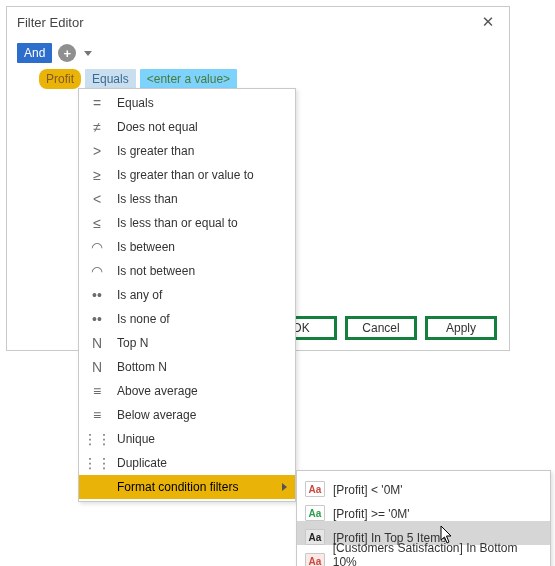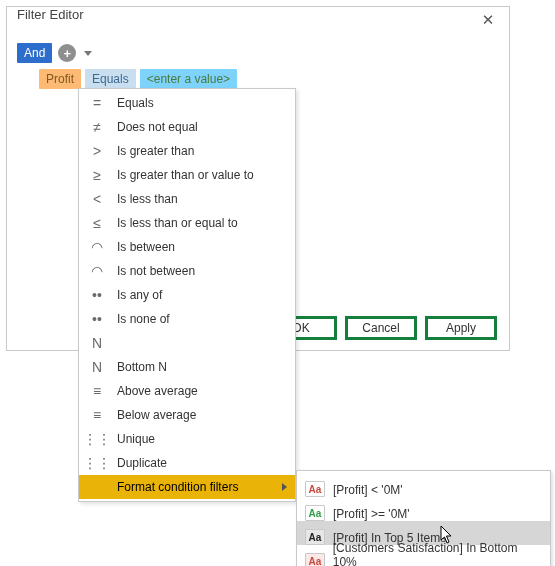--- a/index.html
+++ b/index.html
@@ -18,21 +18,21 @@
     left: 6px;
     top: 6px;
     width: 504px;
     height: 345px;
     border: 1px solid #c9c9c9;
     background: #fff;
   }
   .titlebar {
     height: 30px;
     display: flex;
-    align-items: flex-start;
+    align-items: center;
     padding: 0 8px 0 10px;
     font-size: 13px;
     color: #444;
   }
   .titlebar .spacer { flex: 1; }
   .close-x {
     width: 26px; height: 26px;
     display: flex; align-items: center; justify-content: center;
     font-size: 15px;
     color: #555;
@@ -75,21 +75,21 @@
     border-right: 4px solid transparent;
     border-top: 5px solid #777;
     margin-left: 2px;
   }
   .cond-row {
     display: flex;
     align-items: center;
     gap: 4px;
     margin-left: 22px;
   }
-  .op-profit { background: #fdba74; color: #815a23; }
+  .op-profit { background: #eab308; color: #815a23; border-radius: 8px; }
   .op-equals { background: #c9deee; color: #3c6a93; }
   .op-value  { background: #7dd3fc; color: #4a7a3d; }
   .button-row {
     position: absolute;
     right: 12px;
     bottom: 10px;
     display: flex;
     gap: 8px;
   }
   .btn {
@@ -249,20 +249,21 @@
     <div class="mi">
       <span class="mi-ico ico-teal">••</span>
       <span class="mi-label">Is any of</span>
     </div>
     <div class="mi">
       <span class="mi-ico ico-red">••</span>
       <span class="mi-label">Is none of</span>
     </div>
     <div class="mi">
       <span class="mi-ico ico-blue">N</span>
+      <span class="mi-label">Top N</span>
     </div>
     <div class="mi">
       <span class="mi-ico ico-blue">N</span>
       <span class="mi-label">Bottom N</span>
     </div>
     <div class="mi">
       <span class="mi-ico ico-teal2">≡</span>
       <span class="mi-label">Above average</span>
     </div>
     <div class="mi">

